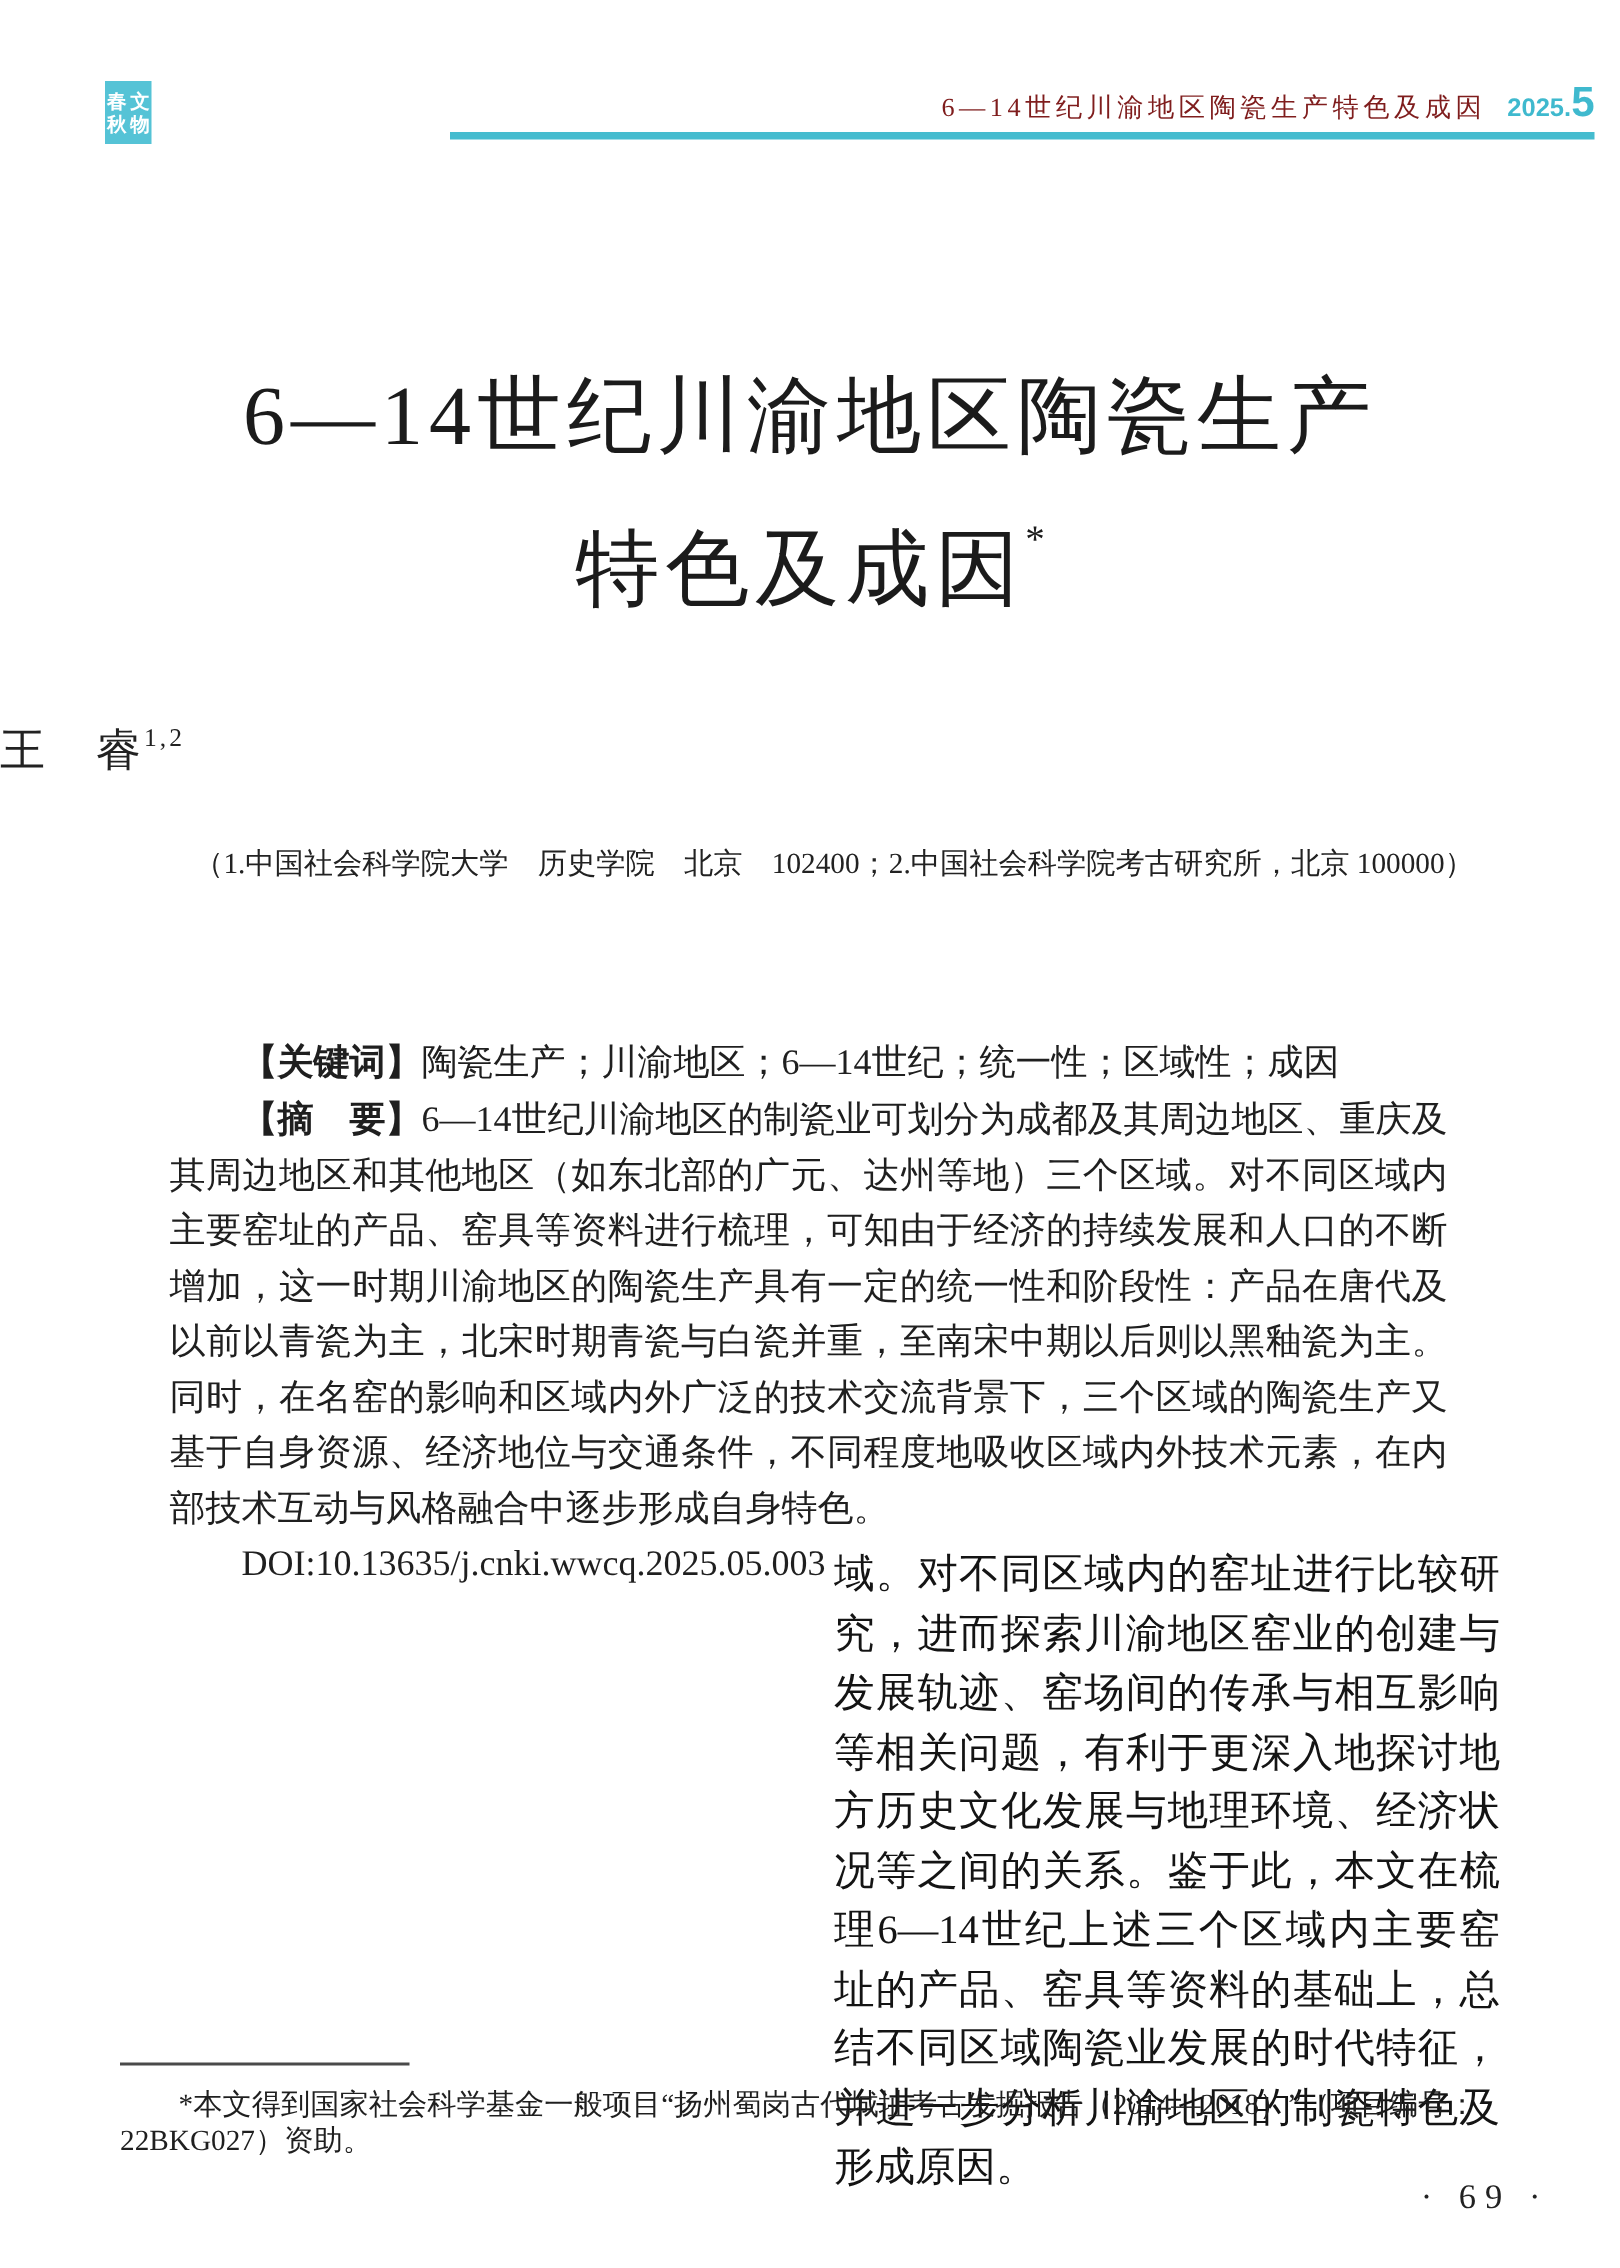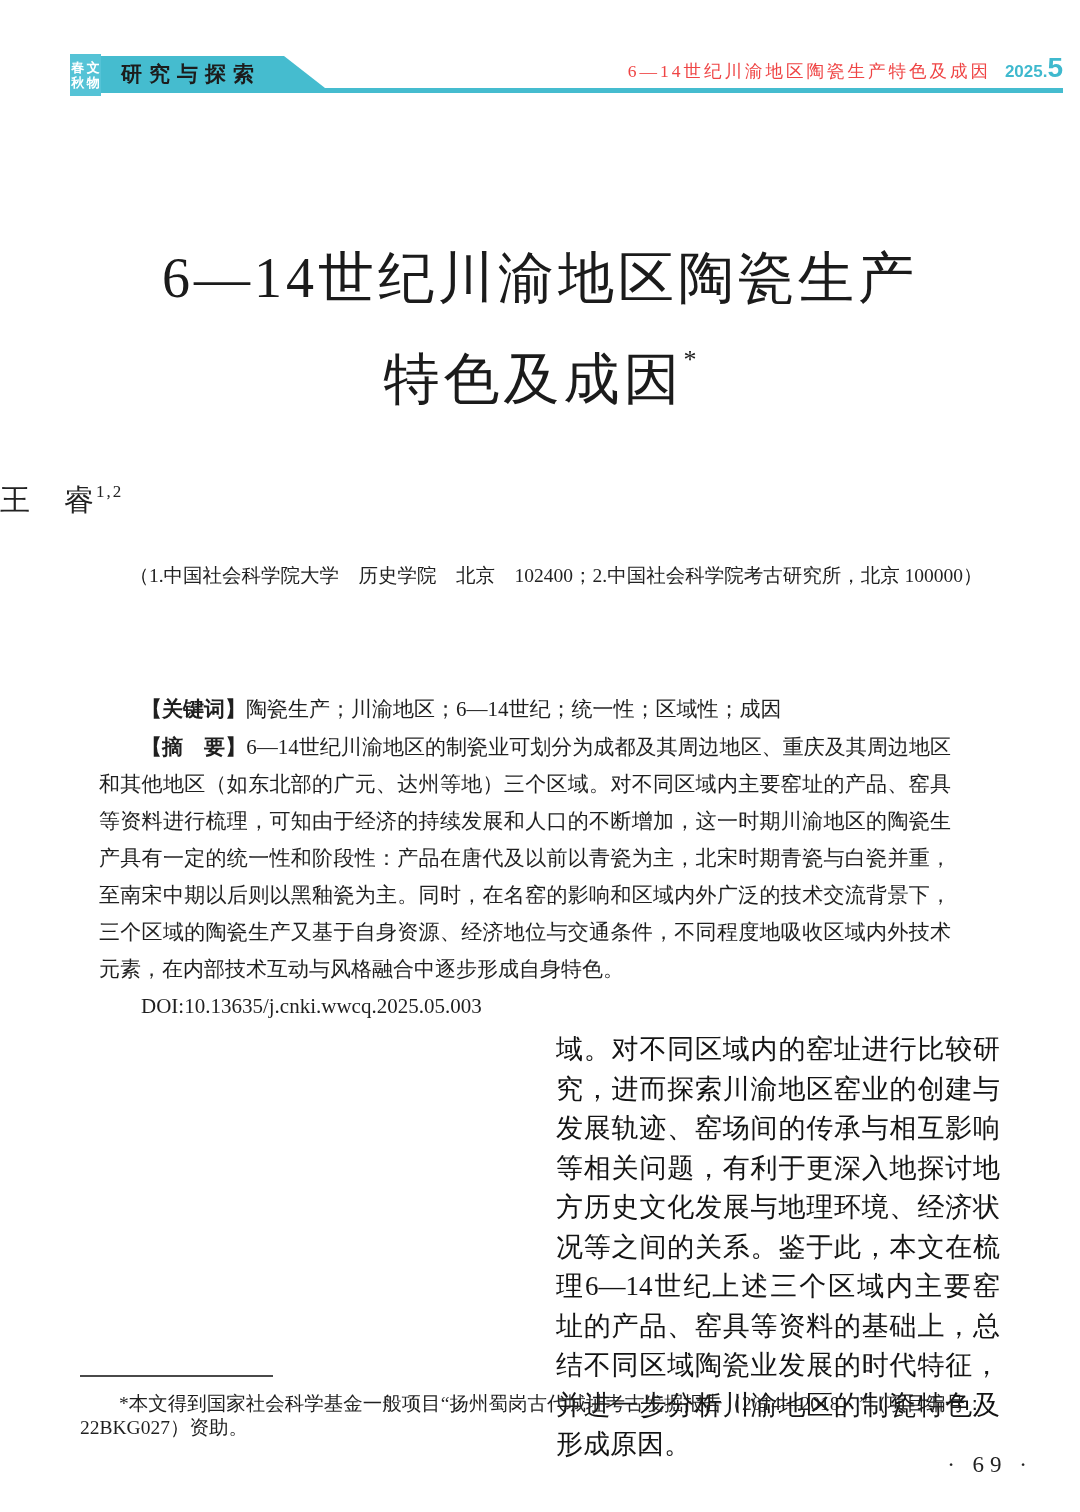--- a/index.html
+++ b/index.html
@@ -40,21 +40,21 @@
     position: absolute; left: 300px; top: 88px;
     width: 763px; height: 5px;
     background: #45bccf;
   }
   .running-head {
     position: absolute; right: 17px; top: 52px;
     height: 36px;
     display: flex; align-items: baseline;
   }
   .running-title {
-    font-size: 17.5px; color: #ef4444; letter-spacing: 3px;
+    font-size: 17.5px; color: #7f1d1d; letter-spacing: 3px;
   }
   .issue { margin-left: 14px; font-family: "Liberation Sans","DejaVu Sans",sans-serif; color: #3fb9ce; font-weight: bold; }
   .issue-year { font-size: 17px; }
   .issue-no { font-size: 28px; }
 
   
   .title {
     position: absolute; left: 0; top: 237px; width: 1080px;
     text-align: center; font-weight: 400; color: #1b1b1b;
   }
@@ -68,22 +68,22 @@
   }
   .author sup { font-size: 17px; vertical-align: 13px; }
 
   .affiliation {
     position: absolute; left: 0; top: 562px; width: 1080px;
     text-align: center; font-size: 19.5px; color: #222; padding-left: 32px;
   }
 
   
   .meta {
-    position: absolute; left: 99px; top: 690px; width: 852px;
-    font-size: 21px; line-height: 37px; text-align: justify;
+    position: absolute; left: 113px; top: 690px; width: 852px;
+    font-size: 24px; line-height: 37px; text-align: justify;
     color: #1f1f1f;
   }
   .meta p { text-indent: 2em; }
   .meta .lab {
     font-family: "Liberation Sans", "DejaVu Sans", sans-serif;
     font-weight: bold; font-style: normal;
   }
   .meta .doi { margin-top: 0; }
 
   
@@ -114,23 +114,20 @@
 <body>
 
 <div class="page">
 
   <div class="logo">
     <span>春</span>
       <span>文</span>
       <span>秋</span>
       <span>物</span>
   </div>
-  <div class="banner">
-    <span>研究与探索</span>
-  </div>
   <div class="banner-line"></div>
   <div class="running-head">
     <span class="running-title">6—14世纪川渝地区陶瓷生产特色及成因</span>
     <span class="issue"><span class="issue-year">2025.</span><span class="issue-no">5</span></span>
   </div>
 
   <h1 class="title">
     <span class="t1">6—14世纪川渝地区陶瓷生产</span>
     <span class="t2"><span>特色及成因</span><sup>*</sup></span>
   </h1>

